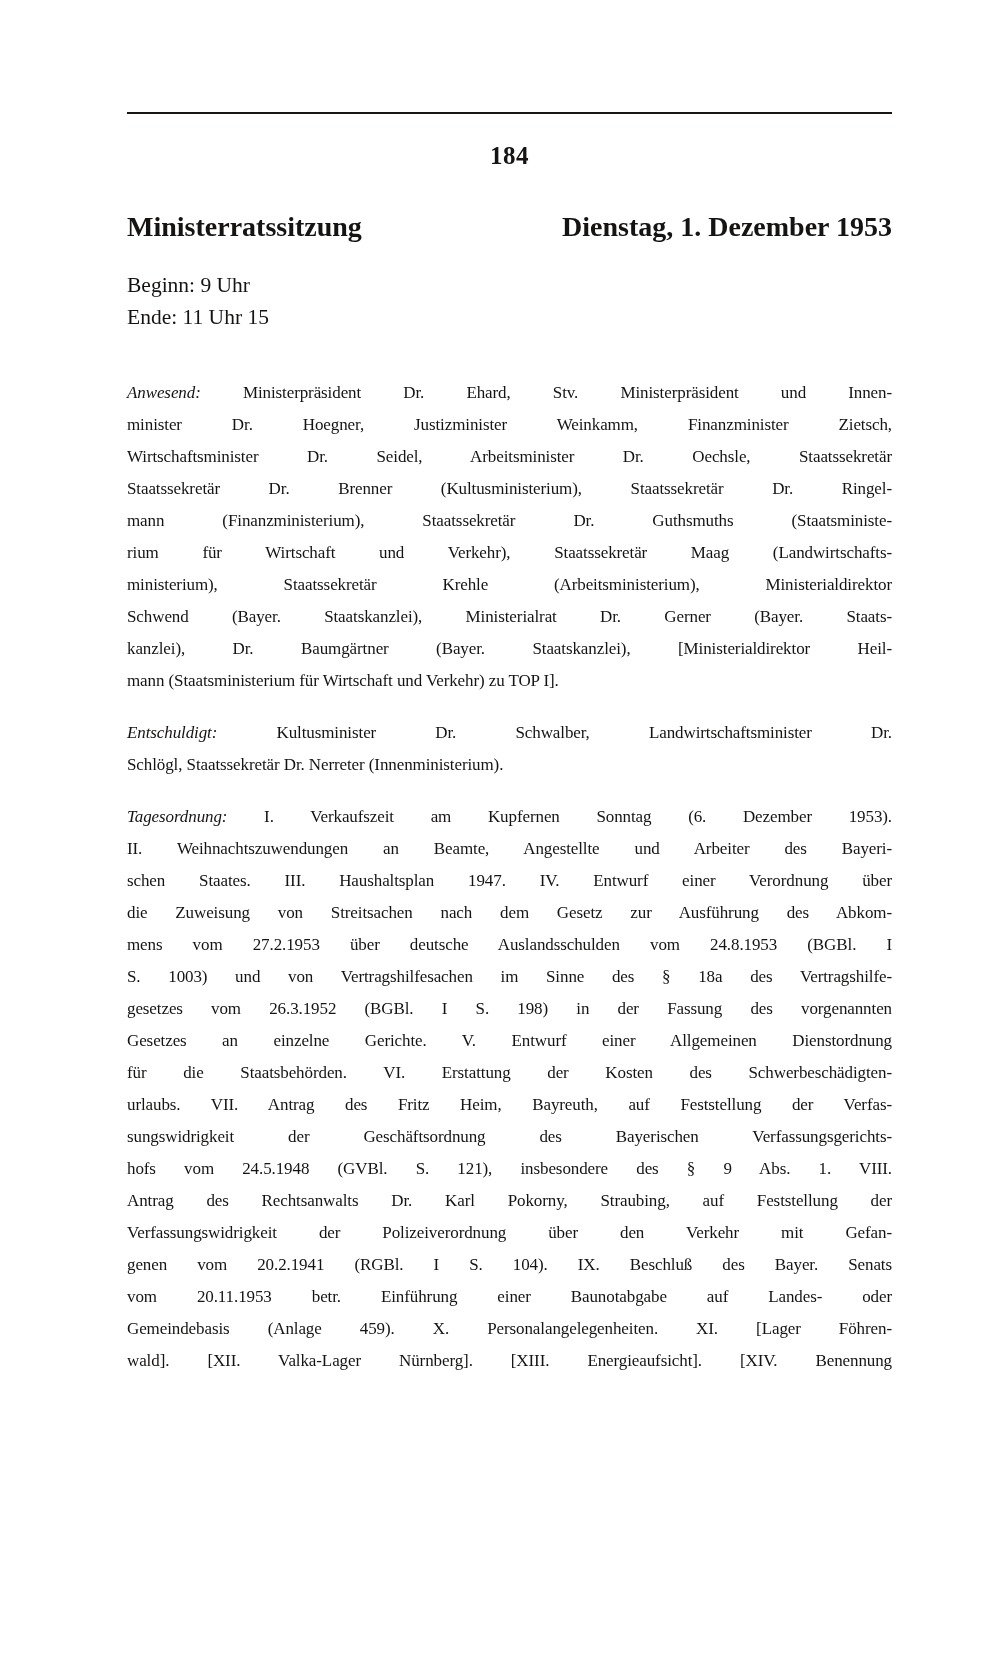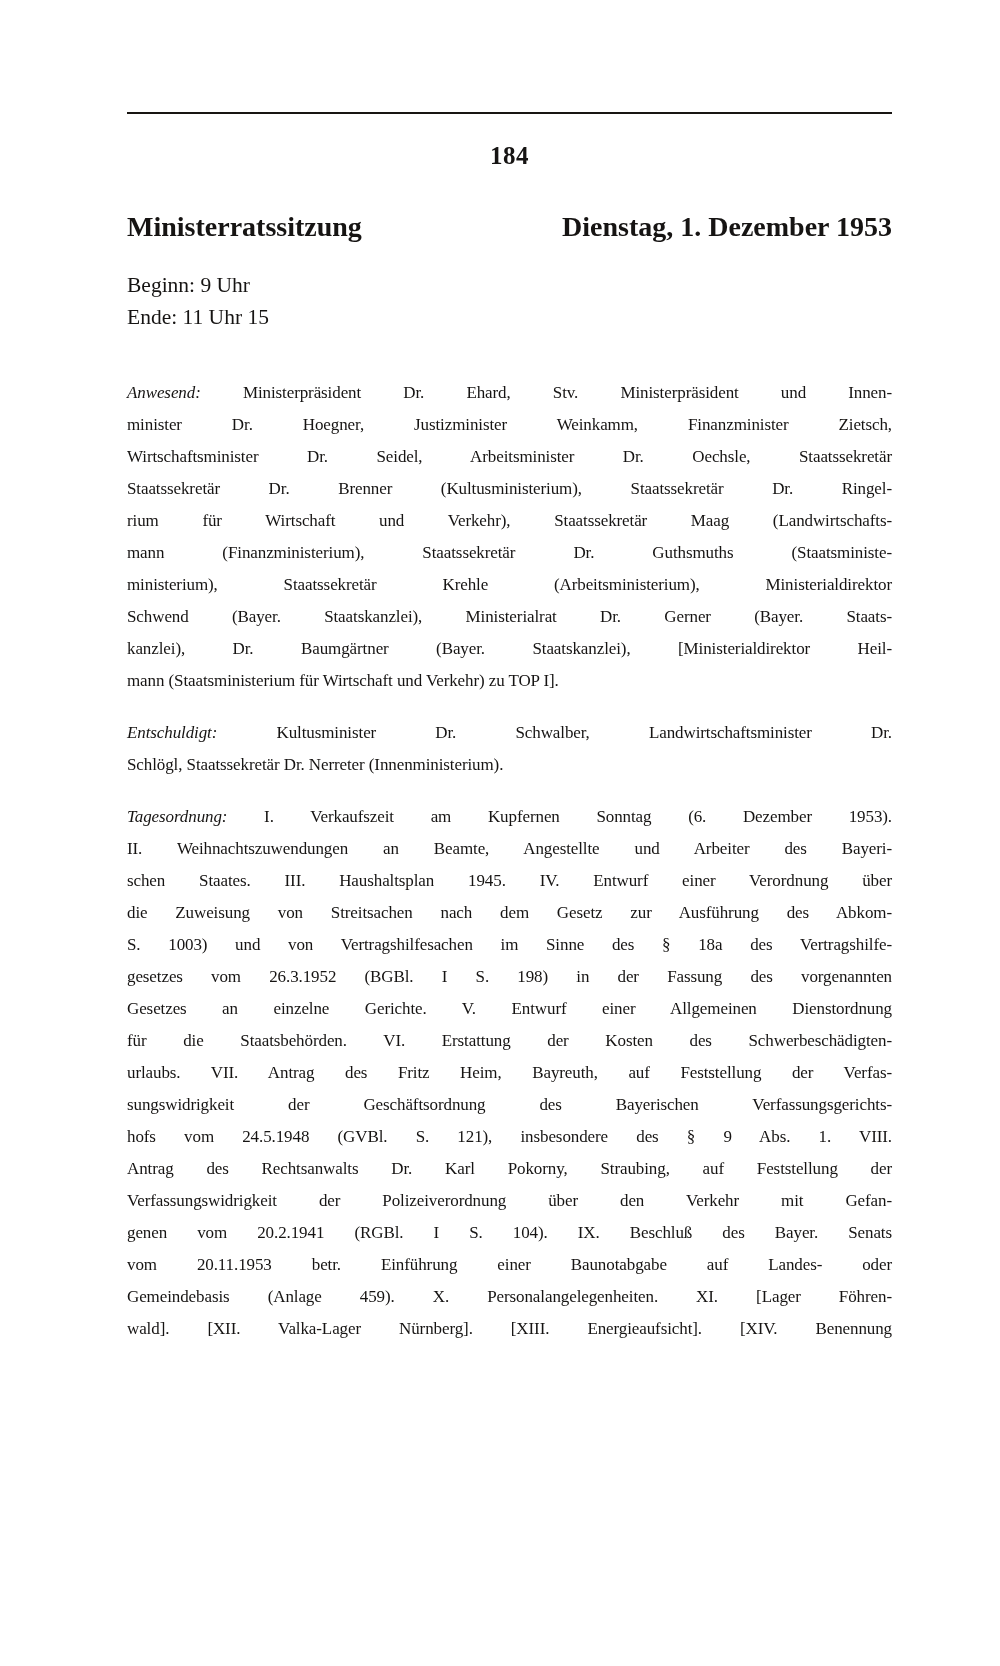--- a/index.html
+++ b/index.html
@@ -86,38 +86,39 @@
   <div class="times-row">
     <span>Beginn: 9 Uhr</span>
     <span>Ende: 11 Uhr 15</span>
   </div>
 
   <div class="paragraph first">
     <div class="line"><span class="lead">Anwesend:</span> <span>Ministerpräsident Dr. Ehard, Stv. Ministerpräsident und Innen-</span></div>
     <div class="line">minister Dr. Hoegner, Justizminister Weinkamm, Finanzminister Zietsch,</div>
     <div class="line">Wirtschaftsminister Dr. Seidel, Arbeitsminister Dr. Oechsle, Staatssekretär</div>
     <div class="line">Staatssekretär Dr. Brenner (Kultusministerium), Staatssekretär Dr. Ringel-</div>
+    <div class="line">mann (Finanzministerium), Staatssekretär Dr. Guthsmuths (Staatsministe-</div>
     <div class="line">rium für Wirtschaft und Verkehr), Staatssekretär Maag (Landwirtschafts-</div>
-    <div class="line">mann (Finanzministerium), Staatssekretär Dr. Guthsmuths (Staatsministe-</div>
     <div class="line">ministerium), Staatssekretär Krehle (Arbeitsministerium), Ministerialdirektor</div>
     <div class="line">Schwend (Bayer. Staatskanzlei), Ministerialrat Dr. Gerner (Bayer. Staats-</div>
     <div class="line">kanzlei), Dr. Baumgärtner (Bayer. Staatskanzlei), [Ministerialdirektor Heil-</div>
     <div class="line last">mann (Staatsministerium für Wirtschaft und Verkehr) zu TOP I].</div>
   </div>
 
   <div class="paragraph following">
     <div class="line"><span class="lead">Entschuldigt:</span> <span>Kultusminister Dr. Schwalber, Landwirtschaftsminister Dr.</span></div>
     <div class="line last">Schlögl, Staatssekretär Dr. Nerreter (Innenministerium).</div>
   </div>
 
   <div class="paragraph following">
     <div class="line"><span class="lead">Tagesordnung:</span> <span>I. Verkaufszeit am Kupfernen Sonntag (6. Dezember 1953).</span></div>
     <div class="line">II. Weihnachtszuwendungen an Beamte, Angestellte und Arbeiter des Bayeri-</div>
-    <div class="line">schen Staates. III. Haushaltsplan 1945. IV. Entwurf einer Verordnung über</div>
+    <div class="line">schen Staates. III. Haushaltsplan 1947. IV. Entwurf einer Verordnung über</div>
     <div class="line">die Zuweisung von Streitsachen nach dem Gesetz zur Ausführung des Abkom-</div>
+    <div class="line">mens vom 27.2.1953 über deutsche Auslandsschulden vom 24.8.1953 (BGBl. I</div>
     <div class="line">S. 1003) und von Vertragshilfesachen im Sinne des § 18a des Vertragshilfe-</div>
     <div class="line">gesetzes vom 26.3.1952 (BGBl. I S. 198) in der Fassung des vorgenannten</div>
     <div class="line">Gesetzes an einzelne Gerichte. V. Entwurf einer Allgemeinen Dienstordnung</div>
     <div class="line">für die Staatsbehörden. VI. Erstattung der Kosten des Schwerbeschädigten-</div>
     <div class="line">urlaubs. VII. Antrag des Fritz Heim, Bayreuth, auf Feststellung der Verfas-</div>
     <div class="line">sungswidrigkeit der Geschäftsordnung des Bayerischen Verfassungsgerichts-</div>
     <div class="line">hofs vom 24.5.1948 (GVBl. S. 121), insbesondere des § 9 Abs. 1. VIII.</div>
     <div class="line">Antrag des Rechtsanwalts Dr. Karl Pokorny, Straubing, auf Feststellung der</div>
     <div class="line">Verfassungswidrigkeit der Polizeiverordnung über den Verkehr mit Gefan-</div>
     <div class="line">genen vom 20.2.1941 (RGBl. I S. 104). IX. Beschluß des Bayer. Senats</div>

